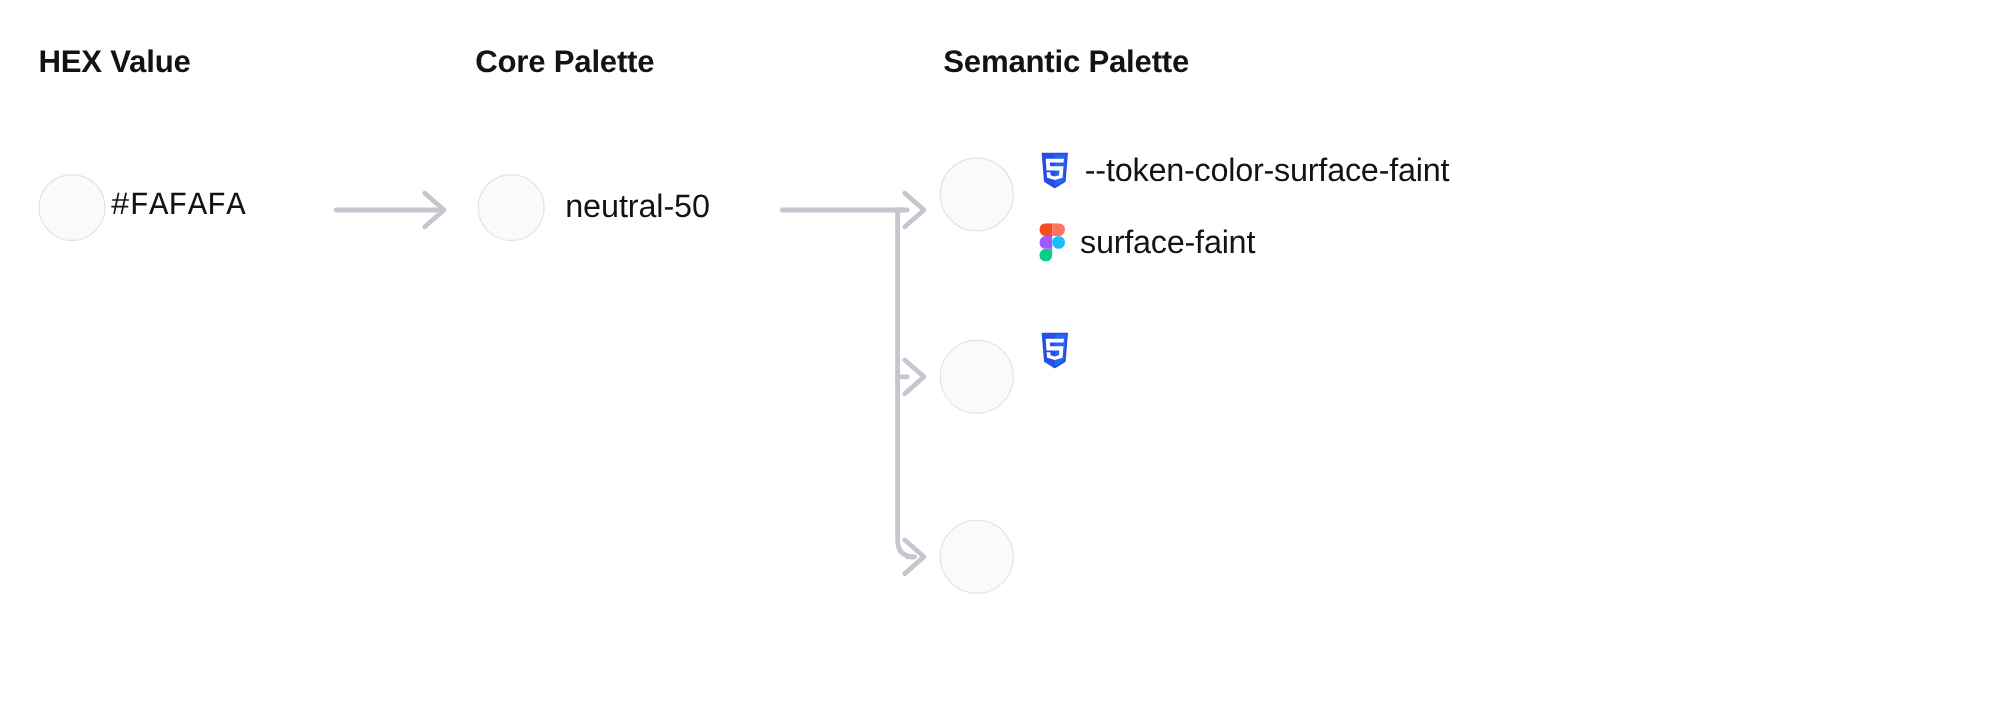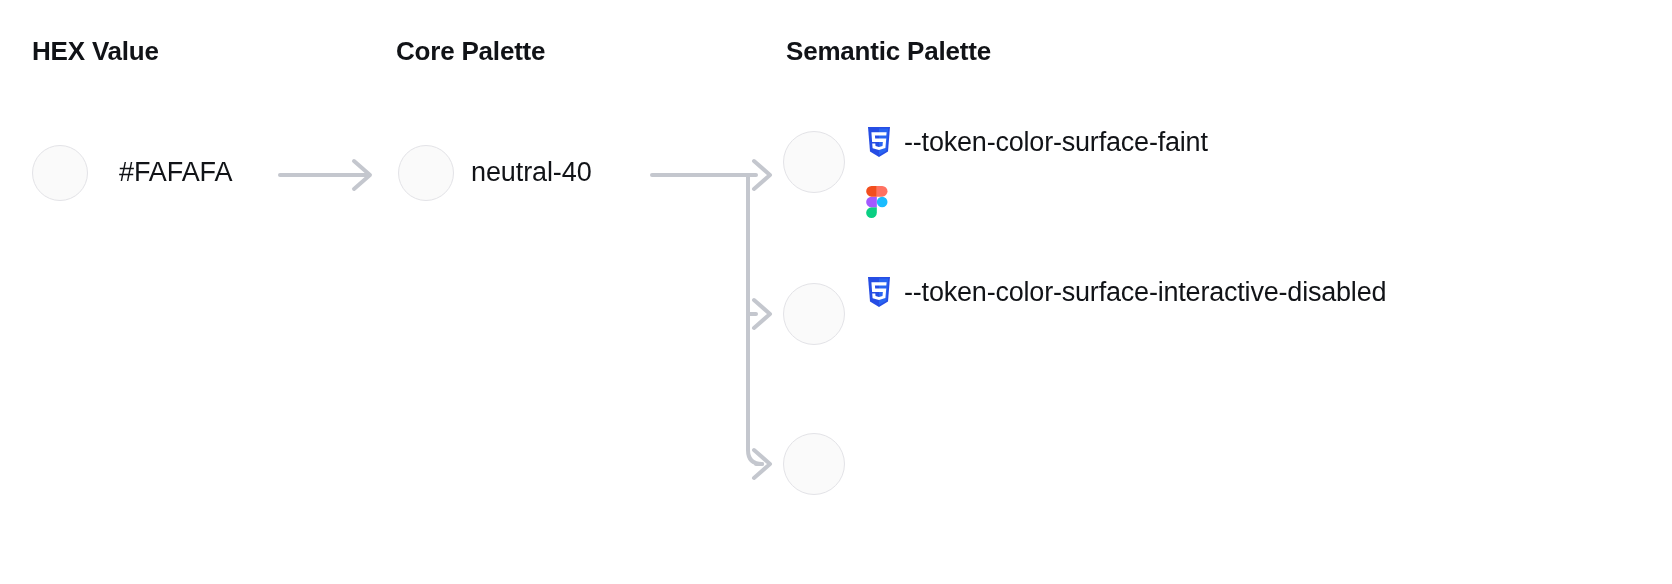--- a/index.html
+++ b/index.html
@@ -52,21 +52,21 @@
 
   
   .value-label {
     position: absolute;
     font-size: 27px;
     font-weight: 400;
     color: #111317;
     white-space: nowrap;
     letter-spacing: -0.1px;
   }
-  .value-label.hex  { left: 119px; top: 157px; }
+  .value-label.hex  { left: 92px; top: 157px; font-family: Liberation Mono, monospace; }
   .value-label.core { left: 471px; top: 157px; }
 
   
   .connectors {
     position: absolute;
     left: 0;
     top: 0;
     width: 1672px;
     height: 584px;
     pointer-events: none;
@@ -112,21 +112,21 @@
   <div class="col-header sem">Semantic Palette</div>
   <div class="col-header core">Core Palette</div>
 
   <div class="swatch hex" style="background: rgb(250, 250, 250);"></div>
   <div class="swatch core" style="background: rgb(250, 250, 250);"></div>
   <div class="swatch sem-1" style="background: rgb(250, 250, 250);"></div>
   <div class="swatch sem-2" style="background: rgb(250, 250, 250);"></div>
   <div class="swatch sem-3" style="background: rgb(250, 250, 250);"></div>
 
   <div class="value-label hex">#FAFAFA</div>
-  <div class="value-label core">neutral-40</div>
+  <div class="value-label core">neutral-50</div>
 
   <svg class="connectors" viewBox="0 0 1672 584" xmlns="http://www.w3.org/2000/svg">
     <g fill="none" stroke="#C4C7CE" stroke-width="4" stroke-linecap="round" stroke-linejoin="round">
 
       <line x1="280" y1="175" x2="368" y2="175"></line>
       <polyline points="354,161 370,175 354,189"></polyline>
 
       <line x1="652" y1="175" x2="748" y2="175"></line>
 
       <path d="M748 175 L748 450 Q748 464 762 464"></path>
@@ -153,28 +153,28 @@
       <span class="token-text">--token-color-surface-faint</span>
     </div>
     <div class="token-line">
       <svg class="icon-figma" viewBox="0 0 22 32" xmlns="http://www.w3.org/2000/svg">
         <path d="M5.5 32a5.33 5.33 0 0 0 5.33-5.33V21.33H5.5a5.33 5.33 0 0 0 0 10.67z" fill="#0ACF83"></path>
         <path d="M0.17 16a5.33 5.33 0 0 1 5.33-5.33h5.33v10.67H5.5A5.33 5.33 0 0 1 .17 16z" fill="#A259FF"></path>
         <path d="M0.17 5.33A5.33 5.33 0 0 1 5.5 0h5.33v10.67H5.5A5.33 5.33 0 0 1 .17 5.33z" fill="#F24E1E"></path>
         <path d="M10.83 0h5.34a5.33 5.33 0 0 1 0 10.67h-5.34z" fill="#FF7262"></path>
         <path d="M21.5 16a5.33 5.33 0 1 1-10.67 0 5.33 5.33 0 0 1 10.67 0z" fill="#1ABCFE"></path>
       </svg>
+      <span class="token-text">surface-faint</span>
     </div>
   </div>
 
   <div class="token-row r2">
     <div class="token-line">
       <svg class="icon-css" viewBox="0 0 26 30" xmlns="http://www.w3.org/2000/svg">
         <path d="M2 0h22l-2 24.5L13 30 4 24.5z" fill="#264DE4"></path>
         <path d="M13 1.6h9.2l-1.8 22.2L13 27.9z" fill="#2965F1"></path>
         <path d="M5.4 5.2h15.2l-.3 3.2H8.9l.25 3.1h11.1l-.85 9.6L13 23.1l-6.4-1.9-.4-4.6h3.1l.22 2.4 3.48 1 3.5-1 .36-4H6.1z" fill="#FFFFFF"></path>
       </svg>
-      <span class="token-text">--token-color-surface-interactive-disabled</span>
     </div>
   </div>
 
 
 </div>
 
 </body></html>

